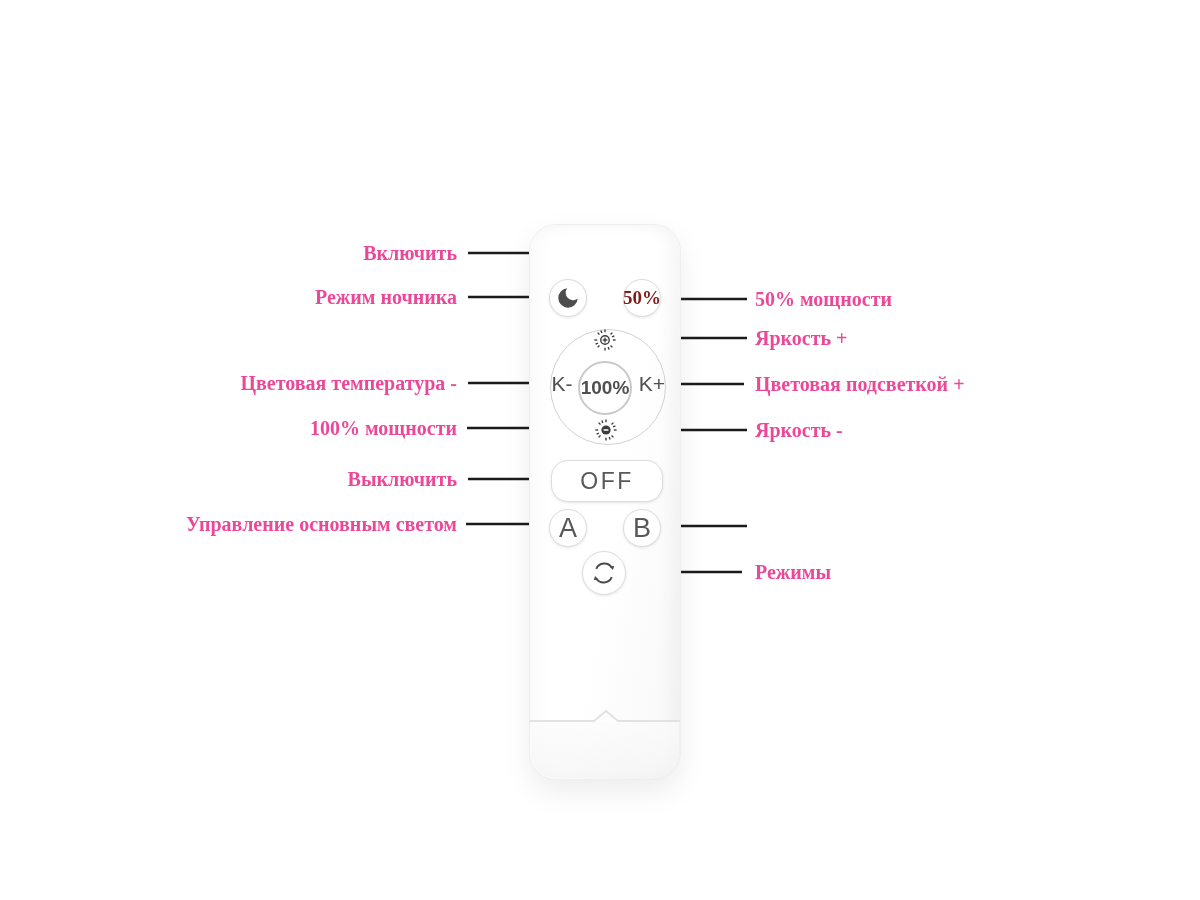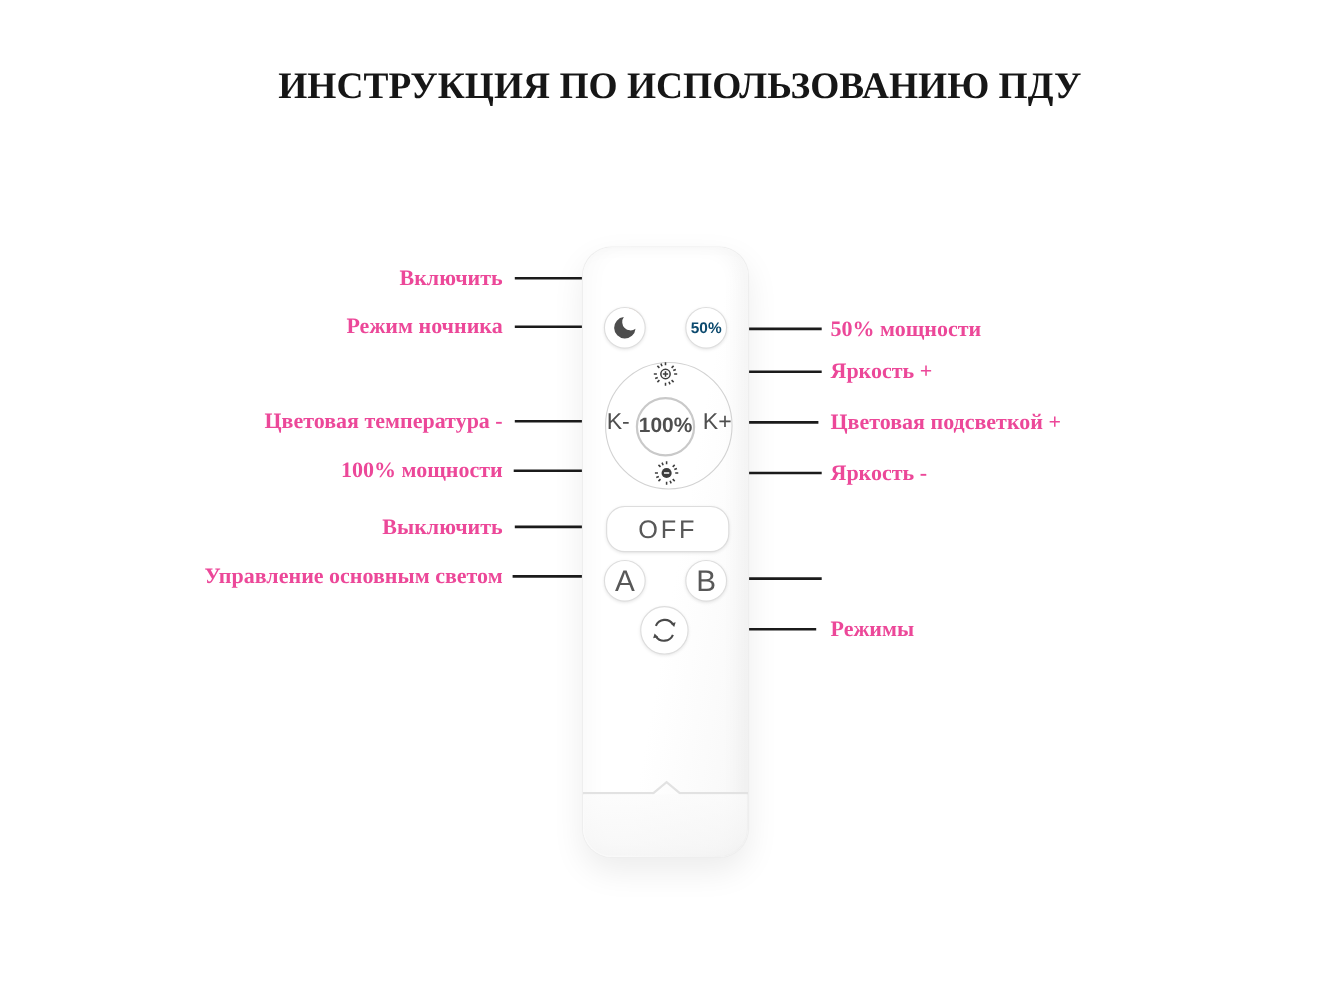--- a/index.html
+++ b/index.html
@@ -14,38 +14,37 @@
   .lbl-right{left:755px;text-align:left;}
   .remote{position:absolute;left:530px;top:225px;width:150px;height:554px;border-radius:26px;
           background:linear-gradient(100deg,#ffffff 55%,#f7f7f7);
           box-shadow:0 0 0 1px #eeeeee, 0 12px 30px rgba(0,0,0,.08),
                      inset -10px 0 16px rgba(0,0,0,.035), inset 10px 0 16px rgba(0,0,0,.02);}
   .cc{position:absolute;transform:translate(-50%,-50%);display:flex;align-items:center;justify-content:center;
       font-family:"Liberation Sans",sans-serif;box-sizing:border-box;}
   .btn{background:#ffffff;border:1.5px solid #dddddd;border-radius:50%;
        box-shadow:0 1px 3px rgba(0,0,0,.10);color:#555555;}
   .btn-on{background:#ef8b41;border:1px solid #df772e;color:#523c22;font-size:12px;font-weight:bold;margin-top:39px;}
-  .btn-50{font-size:14px;font-weight:bold;color:#0c4a6e;}
+  .btn-50{font-size:19px;font-weight:bold;color:#7f1d1d;font-family:Liberation Serif, serif;}
   .dial{border:1.5px solid #d2d2d2;border-radius:50%;background:transparent;}
   .inner{background:#ffffff;border:2px solid #c9c9c9;border-radius:50%;
          font-size:19px;font-weight:bold;color:#4f4f4f;}
   .ktxt{font-size:21px;color:#4f4f4f;background:transparent;}
   .btn-off{border-radius:17px;font-size:23px;letter-spacing:2.5px;color:#585858;}
   .btn-ab{font-size:27px;color:#585858;}
   .battery{position:absolute;left:0;top:480px;width:150px;height:20px;}
   .battery polyline{fill:none;stroke:#e2e2e2;stroke-width:2;}
   .tail{position:absolute;left:1px;top:497px;right:1px;bottom:1px;border-radius:0 0 25px 25px;
         background:linear-gradient(180deg,#fbfbfb,#f4f4f4);opacity:.7;}
 </style>
 </head>
 <body>
 
 <div class="canvas">
 
-  <div class="page-title">ИНСТРУКЦИЯ ПО ИСПОЛЬЗОВАНИЮ ПДУ</div>
 
   <svg class="lines">
     <path d="M468 253 H556"></path>
     <path d="M468 297 H549"></path>
     <path d="M468 383 H552"></path>
     <path d="M467 428 H543 L592 390"></path>
     <path d="M468 479 H551"></path>
     <path d="M466 524 H549"></path>
     <path d="M661 299 H747"></path>
     <path d="M616 338 H747"></path>

